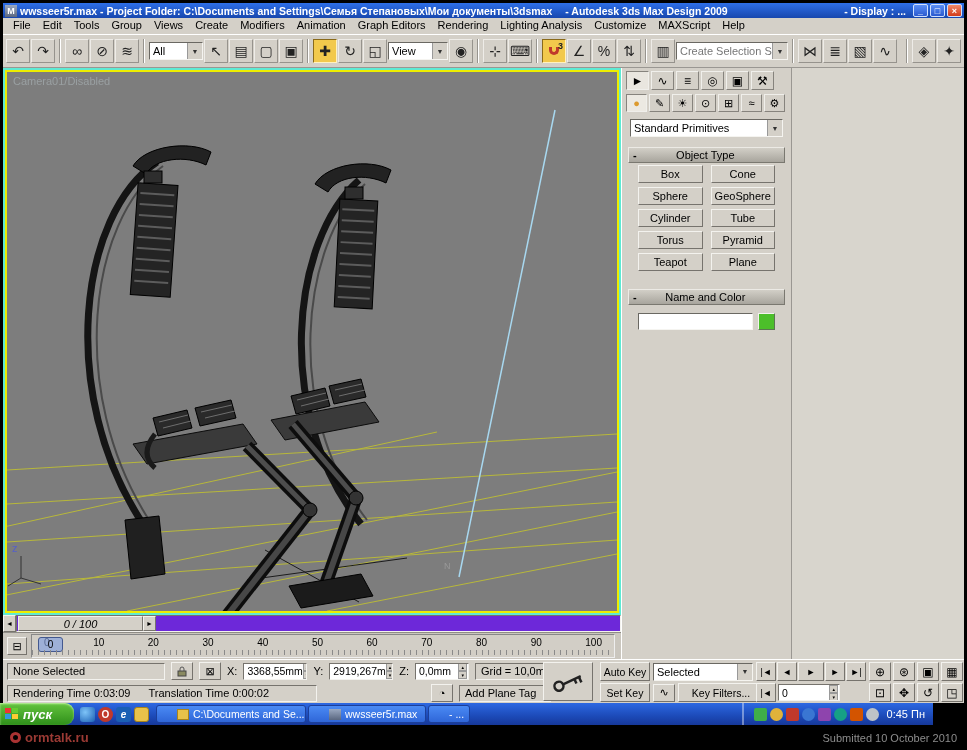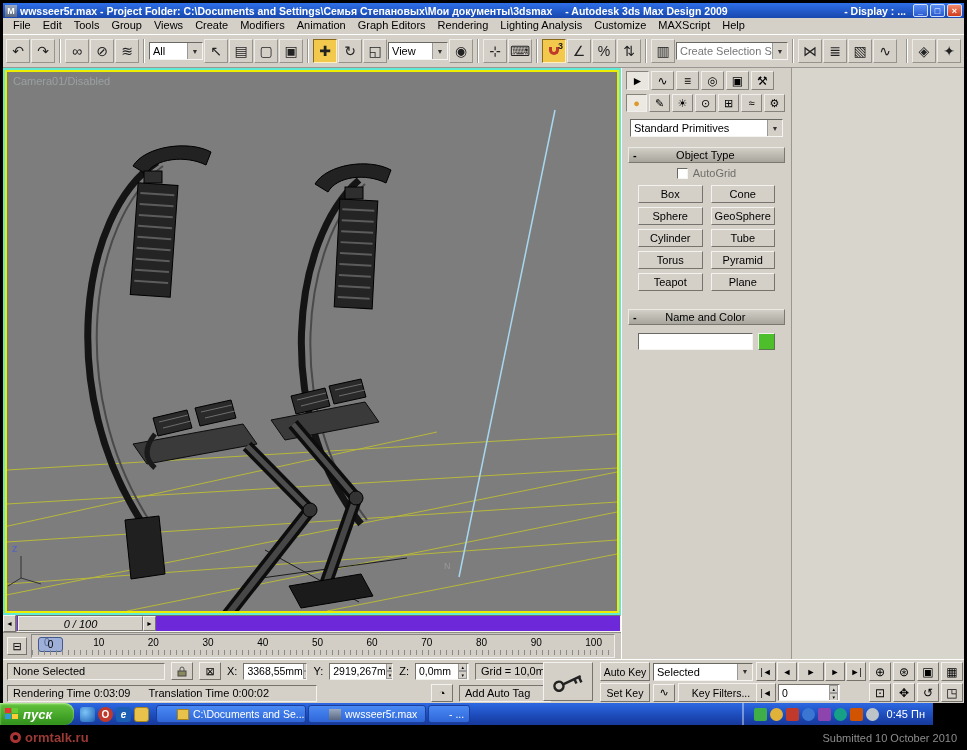--- a/index.html
+++ b/index.html
@@ -365,24 +365,20 @@
         <div class="pdrop combo">
           <span class="val">Standard Primitives</span>
           <span class="dd">▼</span>
         </div>
 
         <div class="rollout">
           <div class="rhead">
             <span class="minus">-</span>
             <span class="rtitle">Object Type</span>
           </div>
-          <div class="autogrid">
-            <span class="checkbox"></span>
-            <span>AutoGrid</span>
-          </div>
           <div class="btngrid">
             <span class="obtn">Box</span>
             <span class="obtn">Cone</span>
             <span class="obtn">Sphere</span>
             <span class="obtn">GeoSphere</span>
             <span class="obtn">Cylinder</span>
             <span class="obtn">Tube</span>
             <span class="obtn">Torus</span>
             <span class="obtn">Pyramid</span>
             <span class="obtn">Teapot</span>
@@ -440,21 +436,21 @@
             </span>
         </span>
         <span class="sfield" style="width:84px">Grid = 10,0mm</span>
       </div>
       <div class="brow">
         <span class="sfield" style="width:310px; gap:18px">
           <span>Rendering Time  0:03:09</span>
           <span>Translation Time  0:00:02</span>
         </span>
         <span class="sbtn" style="margin-left:108px">◔</span>
-        <span class="sfield" style="width:92px">Add Auto Tag</span>
+        <span class="sfield" style="width:92px">Add Plane Tag</span>
       </div>
 
       <span class="keybtn">
         <svg width="36" height="22">
           <g transform="rotate(-25 18 11)">
             <circle cx="8" cy="11" r="4.5" fill="none" stroke="#222" stroke-width="2.5"></circle>
             <line x1="12" y1="11" x2="32" y2="11" stroke="#222" stroke-width="2.5"></line>
             <line x1="25" y1="11" x2="25" y2="16" stroke="#222" stroke-width="2.5"></line>
             <line x1="30" y1="11" x2="30" y2="17" stroke="#222" stroke-width="2.5"></line>
           </g>

